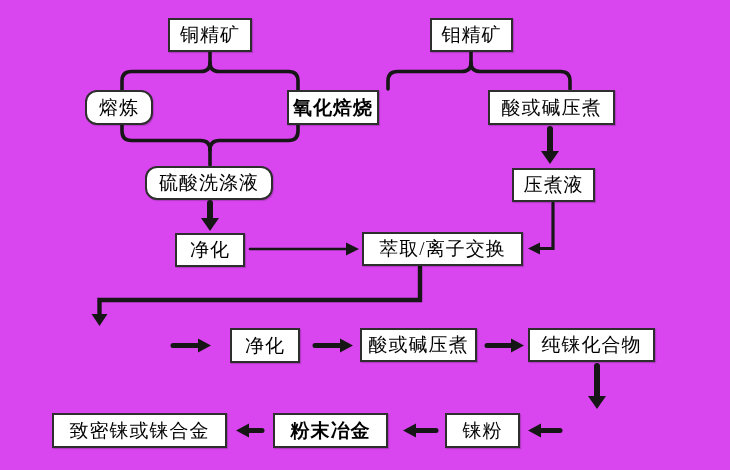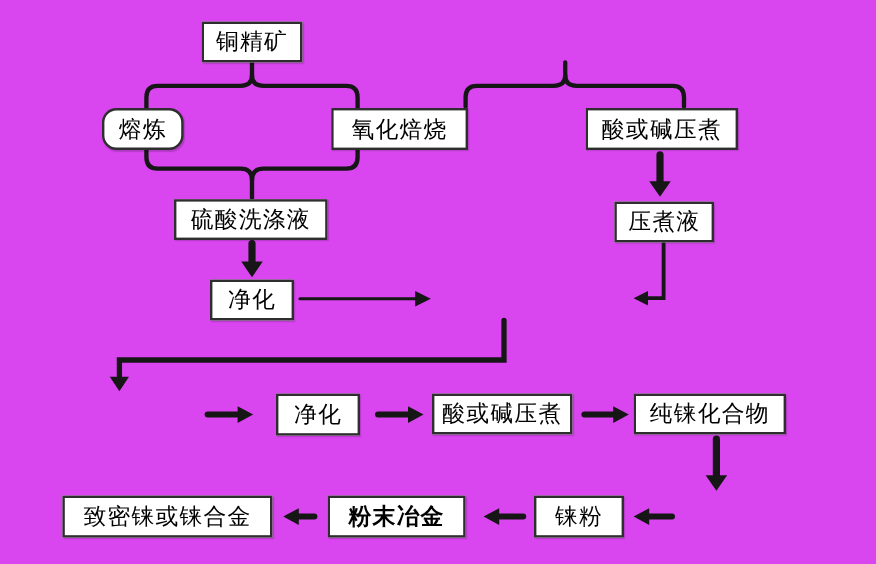--- a/index.html
+++ b/index.html
@@ -11,23 +11,23 @@
   .node{
     position:absolute;display:flex;align-items:center;justify-content:center;
     background:#ffffff;border:2px solid #2e2e2e;box-sizing:border-box;
     font-size:19px;color:#000000;white-space:nowrap;letter-spacing:1px;
     box-shadow:1px 1px 1px rgba(0,0,0,0.18);
   }
   
   .n-copper   {left:168px;top:18px; width:84px; height:34px;}
   .n-moly     {left:430px;top:18px; width:83px; height:34px;}
   .n-smelt    {left:85px; top:90px; width:68px; height:35px;border-radius:12px;}
-  .n-roast    {left:276px;top:90px; width:114px;height:35px;}
+  .n-roast    {left:287px;top:90px; width:92px;height:35px;font-weight:bold;}
   .n-cook     {left:488px;top:90px; width:127px;height:35px;}
-  .n-wash     {left:145px;top:166px;width:128px;height:34px;}
+  .n-wash     {left:145px;top:166px;width:128px;height:34px;border-radius:12px;}
   .n-liquor   {left:512px;top:168px;width:83px; height:34px;}
   .n-purify1  {left:175px;top:233px;width:70px; height:34px;}
   .n-extract  {left:362px;top:232px;width:161px;height:34px;}
   .n-resol    {left:52px; top:328px;width:95px; height:35px;}
   .n-purify2  {left:230px;top:328px;width:70px; height:35px;}
   .n-concn    {left:360px;top:328px;width:117px;height:34px;}
   .n-purecomp {left:528px;top:328px;width:127px;height:34px;text-align:center;}
   .n-dense    {left:52px; top:413px;width:175px;height:35px;}
   .n-powdmet  {left:273px;top:413px;width:115px;height:35px;font-weight:bold;}
   .n-repowder {left:445px;top:413px;width:75px; height:35px;}
@@ -106,26 +106,28 @@
       <path class="stroke" stroke-width="5" d="M436 430.5 L415 430.5"></path>
       <polygon class="fillhead" points="416,423.5 416,437.5 403,430.5"></polygon>
     </g>
     <g>
       <path class="stroke" stroke-width="5" d="M262 430.5 L248 430.5"></path>
       <polygon class="fillhead" points="249,423.5 249,437.5 236,430.5"></polygon>
     </g>
   </svg>
 
   <div class="node n-copper">铜精矿</div>
+  <div class="node n-moly">钼精矿</div>
   <div class="node n-smelt">熔炼</div>
   <div class="node n-roast">氧化焙烧</div>
   <div class="node n-cook">酸或碱压煮</div>
   <div class="node n-wash">硫酸洗涤液</div>
   <div class="node n-liquor">压煮液</div>
   <div class="node n-purify1">净化</div>
+  <div class="node n-extract">萃取/离子交换</div>
   <div class="node n-purify2">净化</div>
   <div class="node n-concn">酸或碱压煮</div>
   <div class="node n-purecomp">纯铼化合物</div>
   <div class="node n-dense">致密铼或铼合金</div>
   <div class="node n-powdmet">粉末冶金</div>
   <div class="node n-repowder">铼粉</div>
 
 </div>
 
 </body></html>

